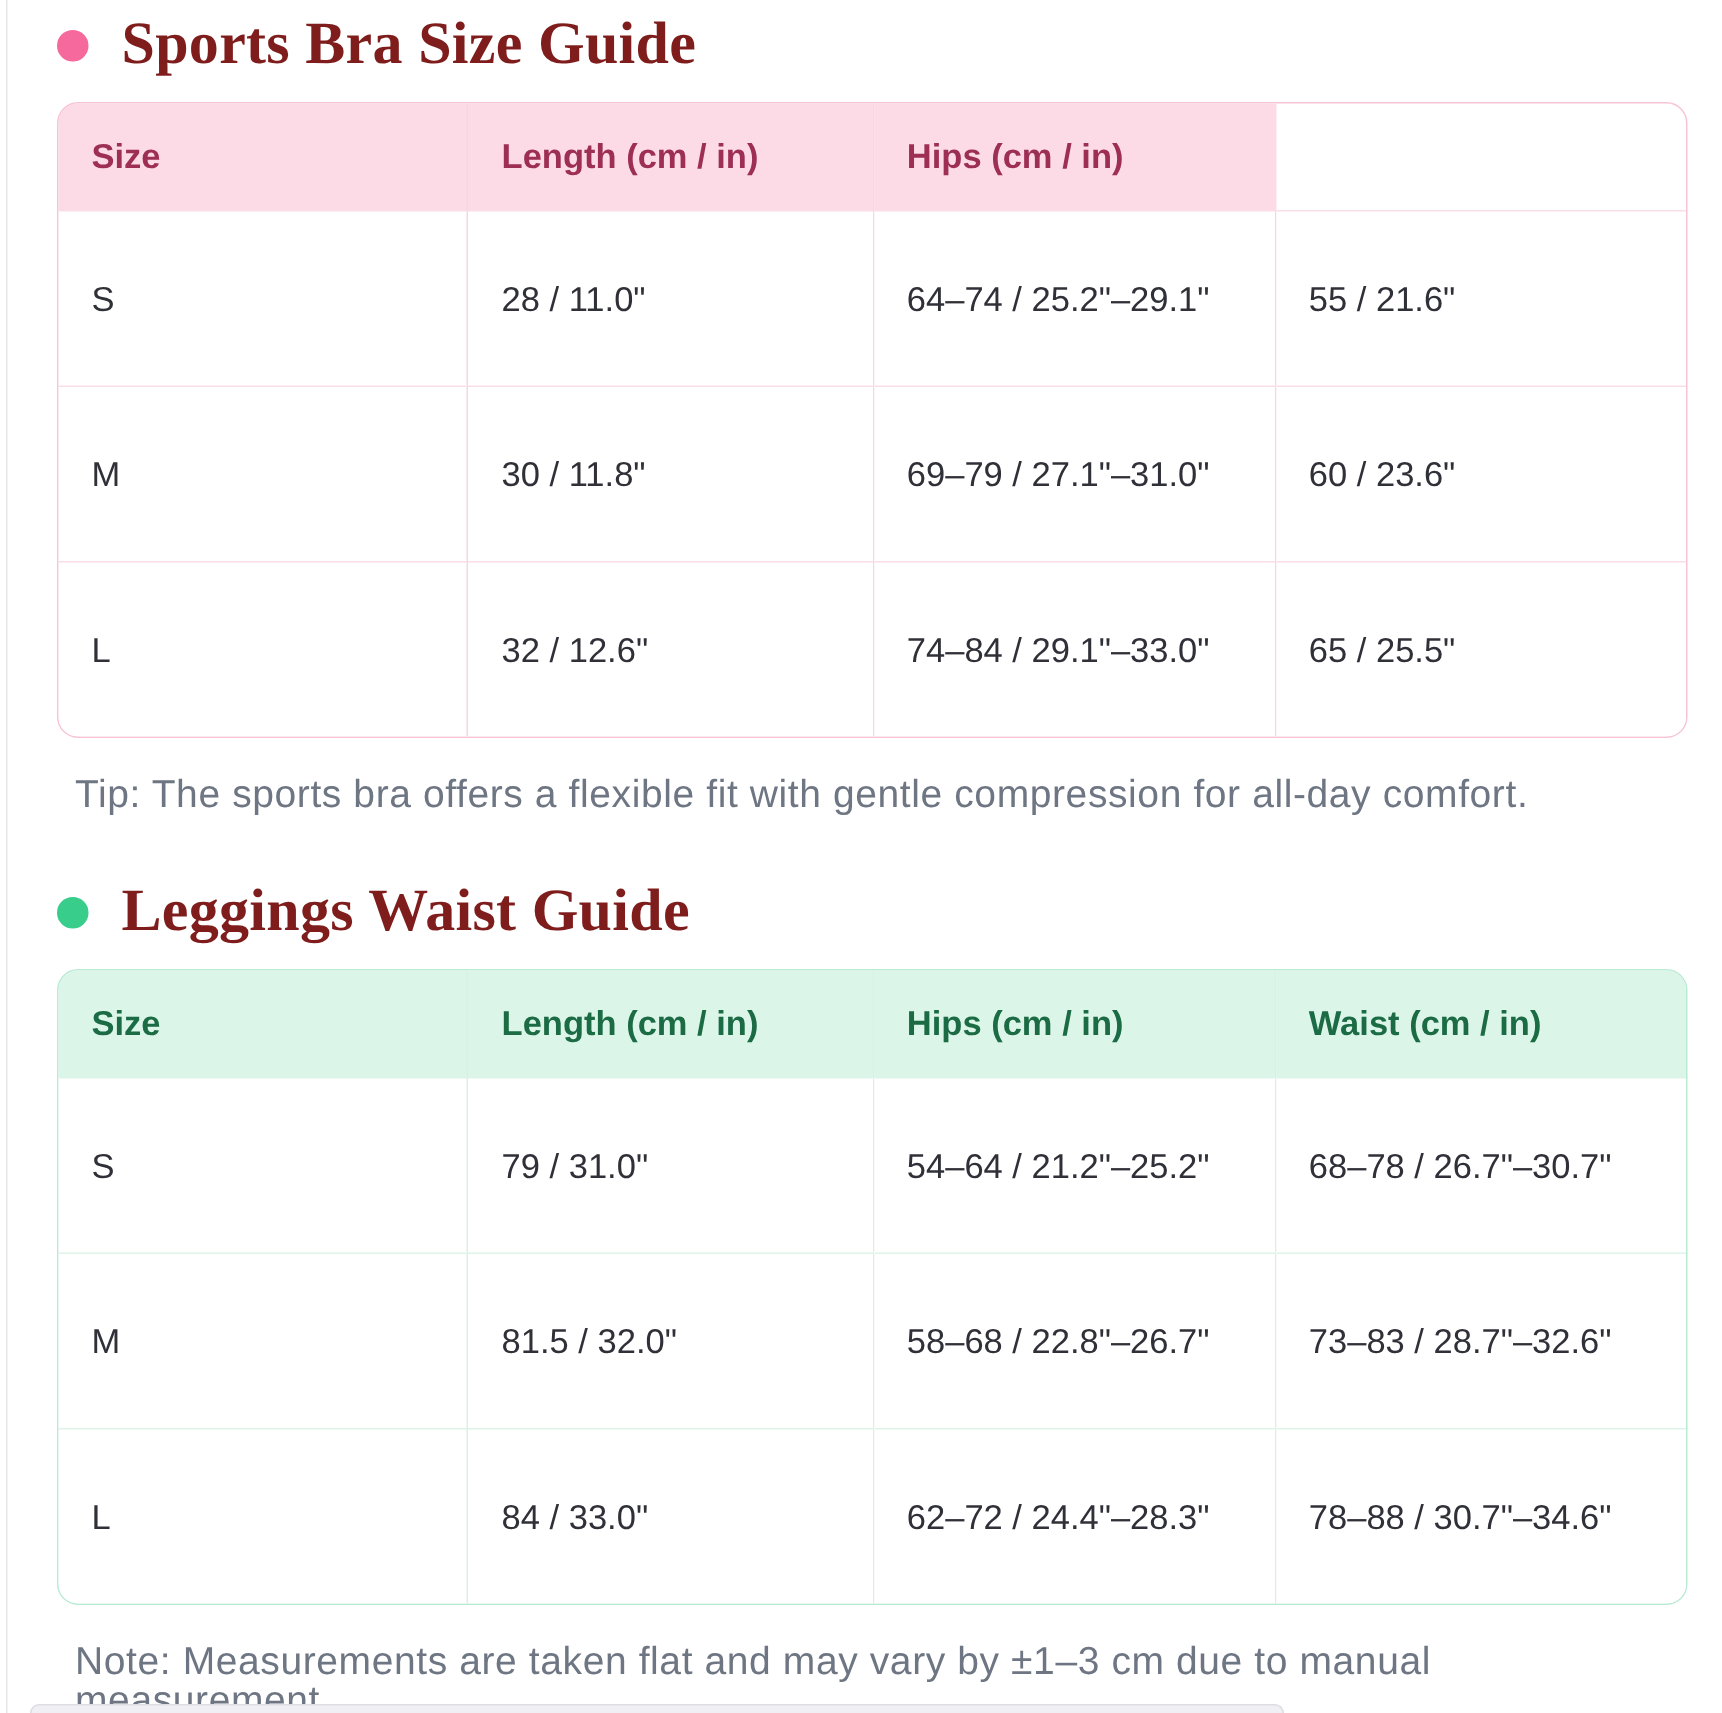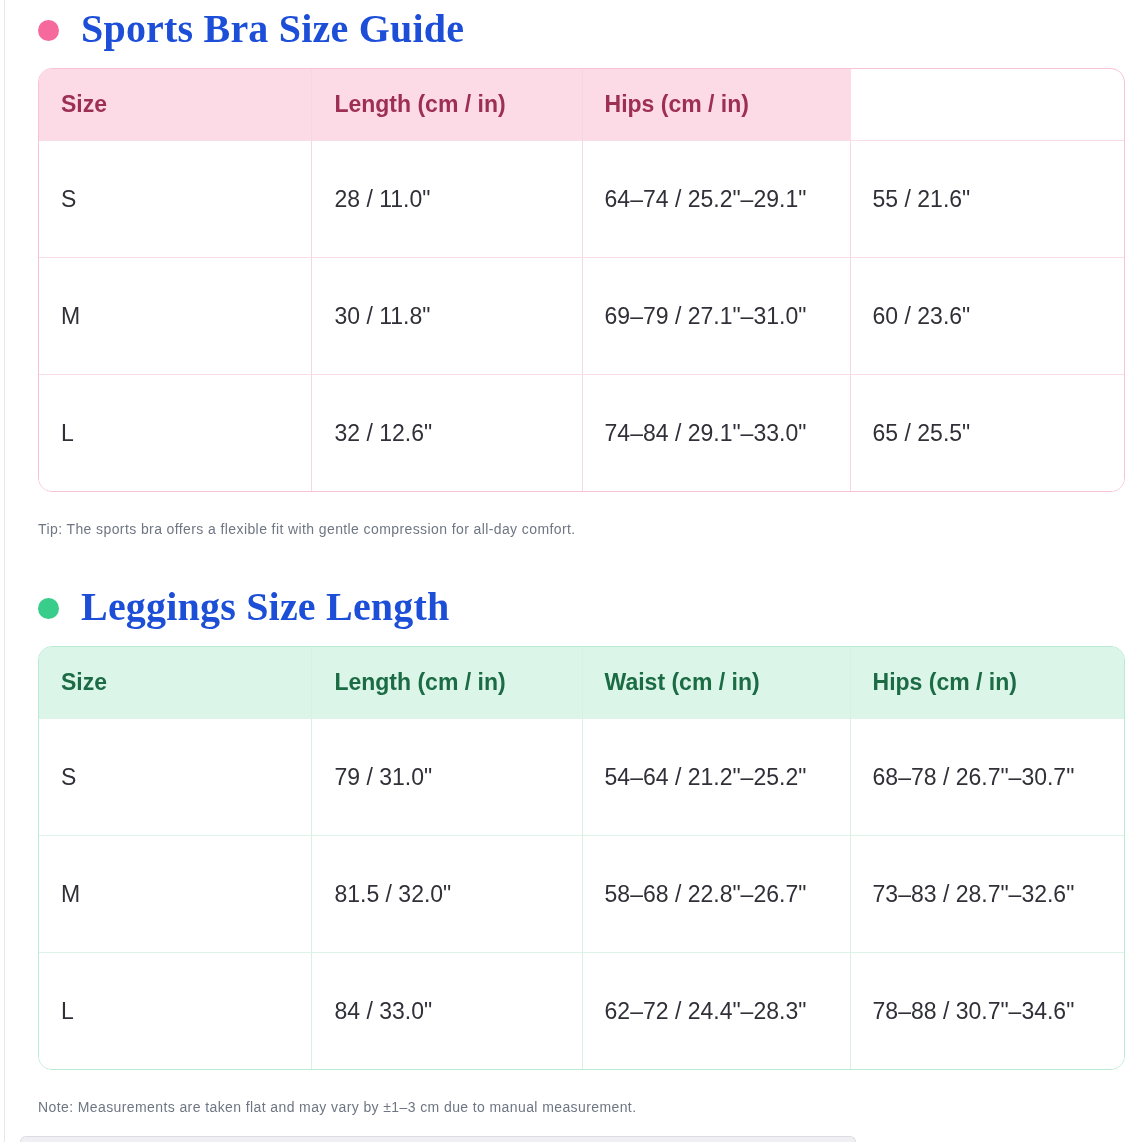--- a/index.html
+++ b/index.html
@@ -16,21 +16,21 @@
     width: 1px; background: #e6e6eb;
   }
   .content { padding: 6px 23px 0 38px; }
 
   .sec-head {
     display: flex; align-items: center; gap: 22px;
     margin: 0;
     font-family: "Liberation Serif", serif;
     font-weight: 700;
     font-size: 40px; line-height: 46px;
-    color: #1d4ed8;
+    color: #7f1d1d;
     letter-spacing: 0.2px;
   }
   .bullet {
     width: 21px; height: 21px; border-radius: 50%;
     flex: 0 0 auto; margin-top: 3px;
   }
   .bullet.pink  { background: #f5699d; }
   .bullet.green { background: #38cd8b; }
 
   .tbl {
@@ -58,22 +58,22 @@
   .tbl-pink .cell  { border-right: 1px solid #f5d7e1; }
   .tbl-pink .cell:last-child { border-right: none; }
   .tbl-pink .tr .cell { border-top: 1px solid #f9dde7; }
 
   .tbl-green .th .cell { background: #dcf5e9; color: #1b6b44; }
   .tbl-green .cell { border-right: 1px solid #d9f0e5; }
   .tbl-green .cell:last-child { border-right: none; }
   .tbl-green .tr .cell { border-top: 1px solid #def4e9; }
 
   .tip {
-    margin: 24px 0 0 0;
-    font-size: 14px;
+    margin: 24px 0 0 12px;
+    font-size: 26px;
     line-height: 26px;
     color: #6f7683;
     letter-spacing: 0.4px;
   }
   .sec2 { margin-top: 42px; }
 
   .bottom-strip {
     position: absolute;
     left: 20px; bottom: 0;
     width: 836px; height: 6px;
@@ -122,29 +122,29 @@
         <div class="cell">65 / 25.5"</div>
       </div>
     </div>
 
     <p class="tip">Tip: The sports bra offers a flexible fit with gentle compression for all-day comfort.</p>
   </section>
 
   <section class="sec2">
     <h2 class="sec-head">
       <span class="bullet green"></span>
-      <span>Leggings Size Length</span>
+      <span>Leggings Waist Guide</span>
     </h2>
 
     <div class="tbl tbl-green">
       <div class="grid-row th">
         <div class="cell">Size</div>
         <div class="cell">Length (cm / in)</div>
+        <div class="cell">Hips (cm / in)</div>
         <div class="cell">Waist (cm / in)</div>
-        <div class="cell">Hips (cm / in)</div>
       </div>
       <div class="grid-row tr">
         <div class="cell">S</div>
         <div class="cell">79 / 31.0"</div>
         <div class="cell">54–64 / 21.2"–25.2"</div>
         <div class="cell">68–78 / 26.7"–30.7"</div>
       </div>
       <div class="grid-row tr">
         <div class="cell">M</div>
         <div class="cell">81.5 / 32.0"</div>

